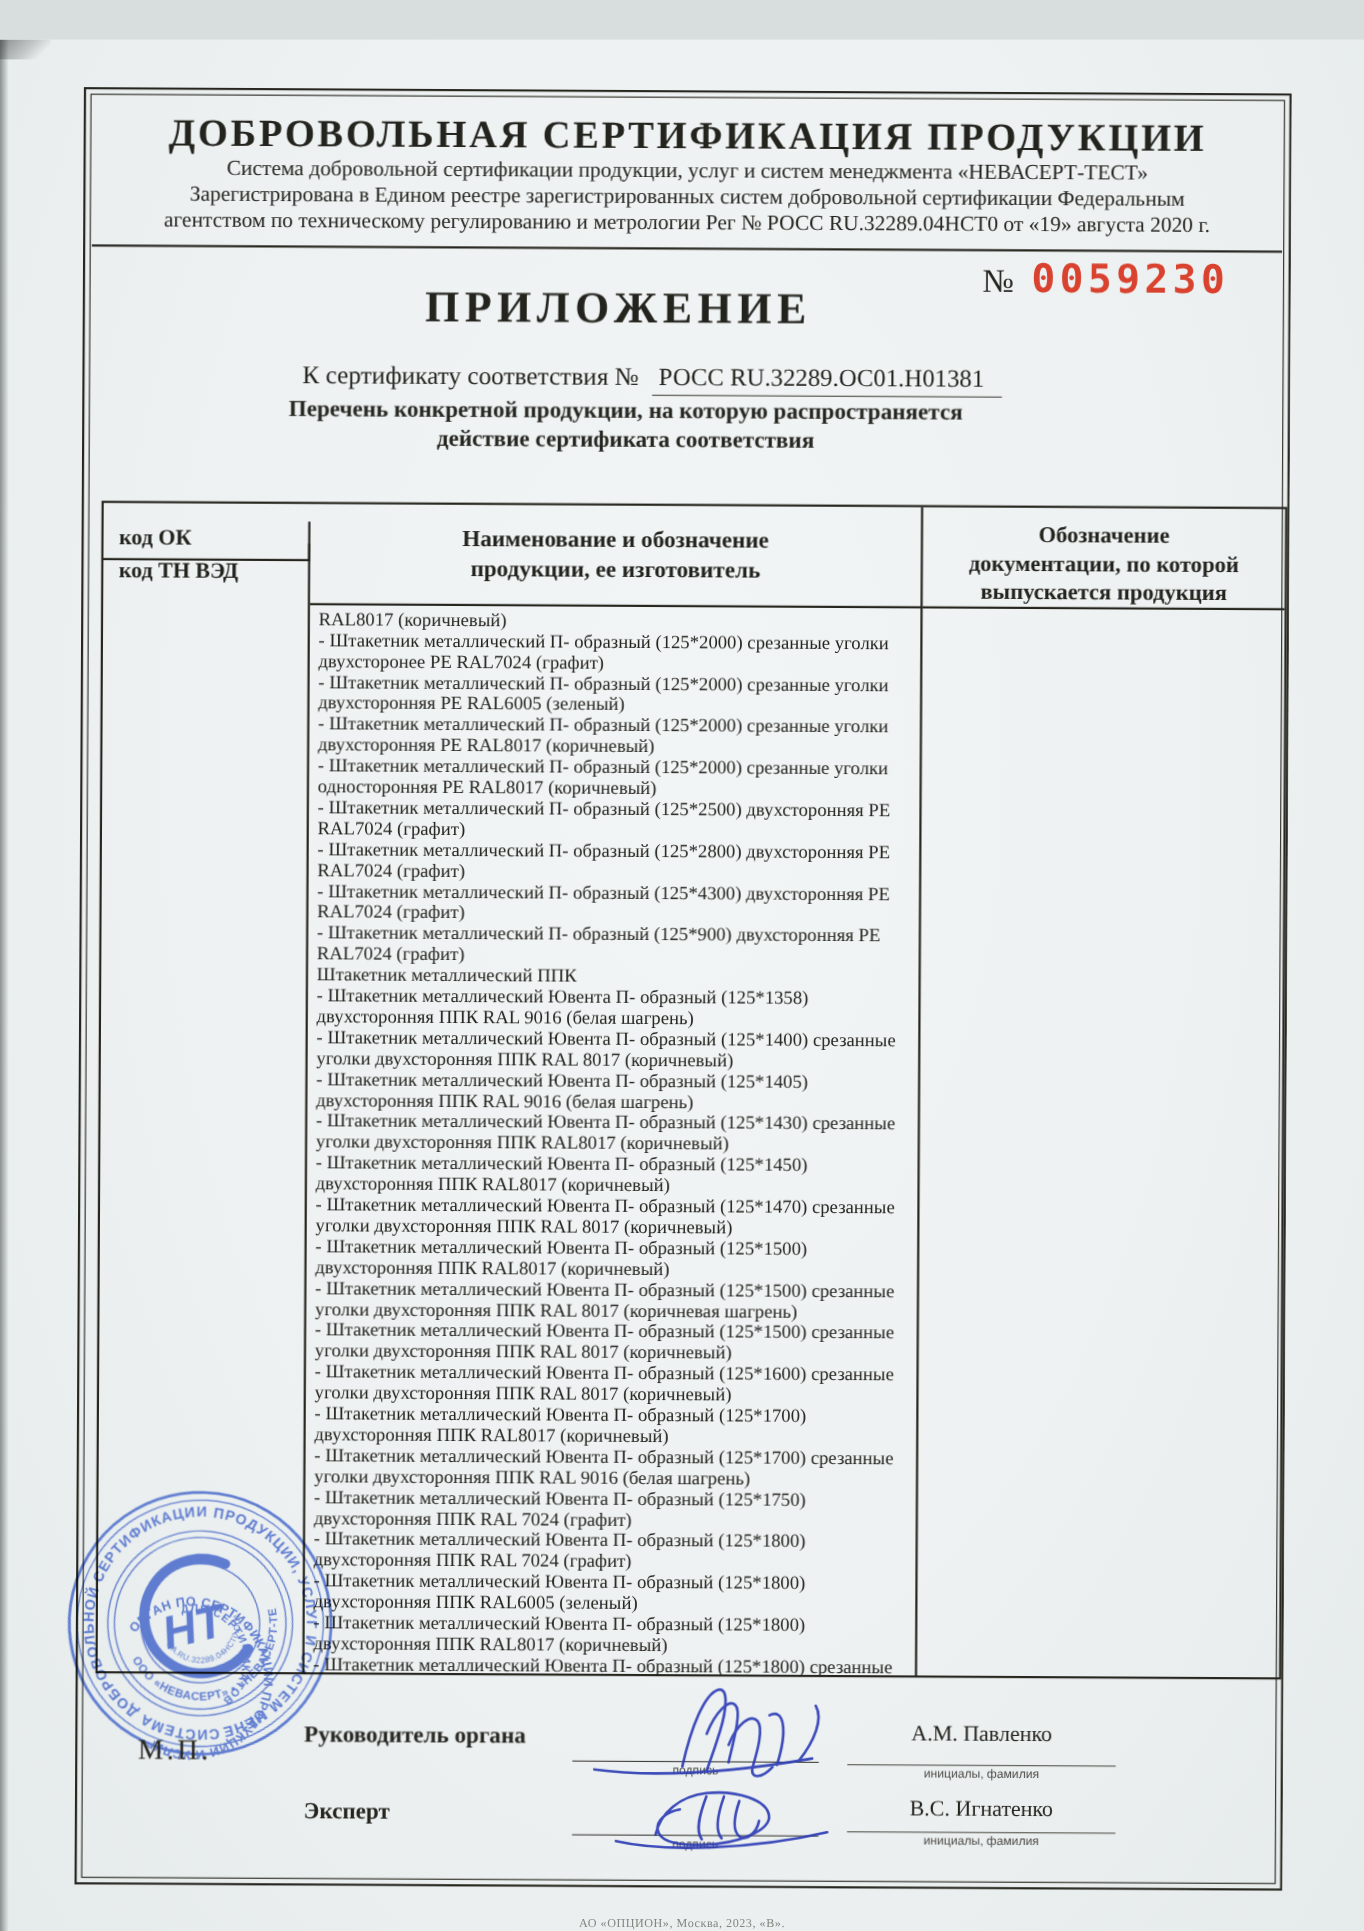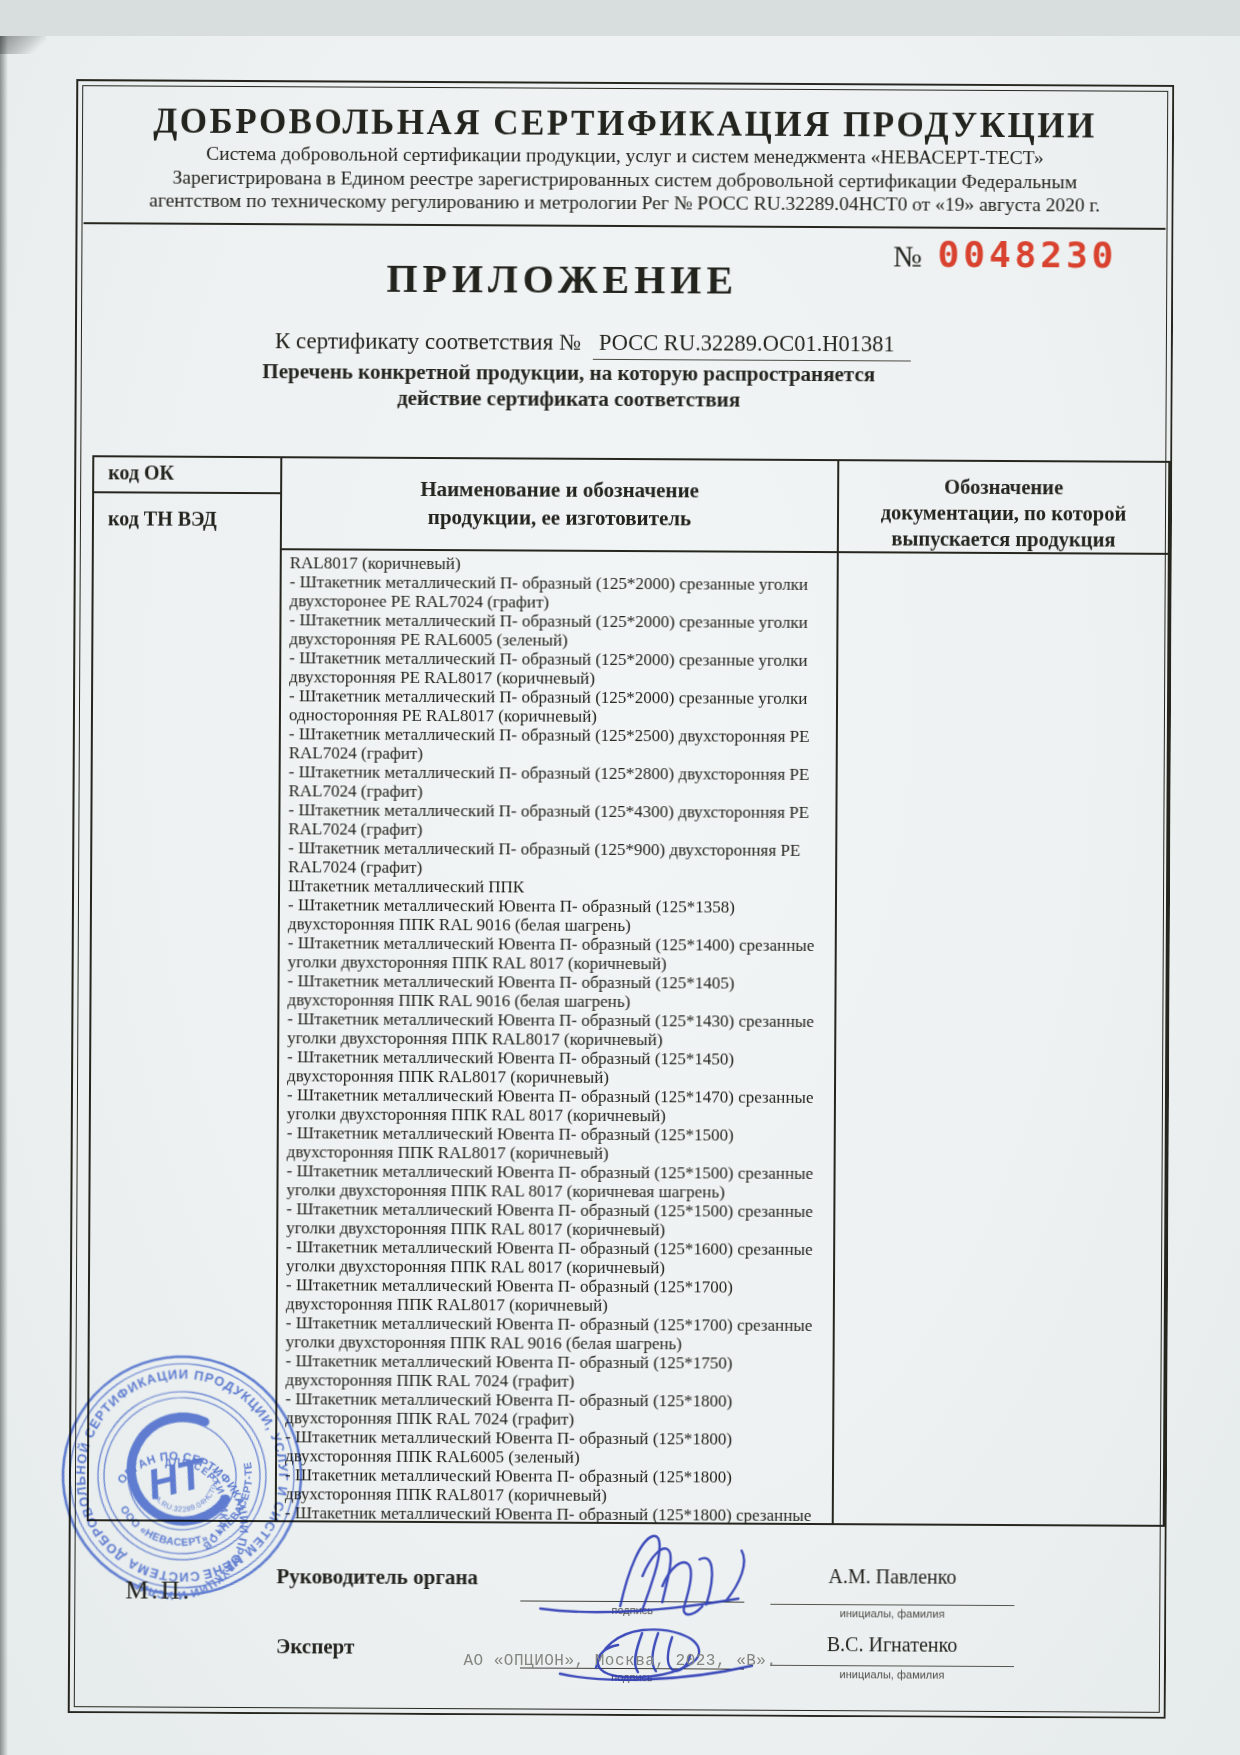--- a/index.html
+++ b/index.html
@@ -38,41 +38,41 @@
   .cert-line{position:absolute;top:246px;left:198px;display:flex;align-items:baseline;}
   .cert-label{font-size:23px;}
   .cert-value{font-size:22.5px;margin-left:12px;padding:0 16px 3px 6px;border-bottom:1.5px solid #4a4a44;}
 
   .purpose{position:absolute;top:276px;left:0;width:100%;text-align:center;transform:translateX(-55px);
     font-size:21px;font-weight:bold;line-height:26px;}
 
   
   .tbl{position:absolute;left:16px;top:374px;width:1078px;height:1066px;border:2px solid #26261f;box-sizing:border-box;}
   .tbl .cell{position:absolute;box-sizing:border-box;}
-  .t-c1a{left:0;top:0;width:188px;height:36px;border-right:2px solid #26261f;border-bottom:2px solid #26261f;
+  .t-c1a{left:0;top:16px;width:188px;height:36px;border-right:2px solid #26261f;border-bottom:2px solid #26261f;
     font-size:20px;font-weight:bold;padding:4px 16px 0 14px;}
   .t-c1b{left:0;top:36px;width:188px;bottom:0;border-right:2px solid #26261f;
     font-size:20px;font-weight:bold;padding:14px 0 0 14px;}
   .t-c2h{left:188px;top:0;width:557px;height:92px;border-right:2px solid #26261f;border-bottom:2px solid #26261f;
     text-align:center;font-size:21px;font-weight:bold;line-height:28px;padding-top:16px;white-space:pre-line;}
   .t-c3h{left:745px;top:0;right:0;height:92px;border-bottom:2px solid #26261f;
     text-align:center;font-size:20.5px;font-weight:bold;line-height:26px;padding-top:12px;white-space:pre-line;}
   .t-c2b{left:188px;top:92px;width:557px;bottom:0;border-right:2px solid #26261f;padding:3px 6px 0 8px;}
   .product-item{font-size:17px;line-height:19px;white-space:pre-line;}
 
   
   .mp{position:absolute;left:55px;top:1494px;font-size:26px;letter-spacing:3px;text-align:right;}
   .role{position:absolute;left:206px;font-size:21px;font-weight:bold;}
   .sig-line{position:absolute;left:450px;width:224px;border-top:1.4px solid #3f3f3a;}
   .sig-caption{text-align:center;font-family:"Liberation Sans",sans-serif;font-size:11px;color:#4c4c48;margin-top:2px;}
   .name{position:absolute;left:700px;width:244px;text-align:center;font-size:20px;}
   .name-line{position:absolute;left:700px;width:244px;border-top:1.2px solid #56564f;}
 
-  .footer{position:absolute;left:0;top:1616px;width:100%;text-align:center;
-    font-family:Liberation Mono, monospace;font-size:16px;letter-spacing:.5px;color:#848780;}
+  .footer{position:absolute;left:0;top:1707px;width:100%;text-align:center;
+    font-family:Liberation Serif, serif;font-size:11px;letter-spacing:.5px;color:#848780;}
 
   .stamp-wrap{position:absolute;left:-14px;top:1269px;width:250px;height:250px;
     transform:rotate(-14deg);opacity:.82;mix-blend-mode:multiply;}
   .sig-overlay{position:absolute;left:430px;top:1430px;width:330px;height:200px;}
 </style>
 </head>
 <body>
 
 <div class="page">
   <div class="scan-edge-left"></div>
@@ -83,21 +83,21 @@
 
     <div class="header-box">
       <div class="header-title">ДОБРОВОЛЬНАЯ СЕРТИФИКАЦИЯ ПРОДУКЦИИ</div>
       <div class="header-sub">Система добровольной сертификации продукции, услуг и систем менеджмента «НЕВАСЕРТ-ТЕСТ»</div>
       <div class="header-sub">Зарегистрирована в Едином реестре зарегистрированных систем добровольной сертификации Федеральным</div>
       <div class="header-sub">агентством по техническому регулированию и метрологии Рег № РОСС RU.32289.04НСТ0  от «19» августа 2020 г.</div>
     </div>
 
     <div class="doc-number">
       <span class="no-sign">№</span>
-      <span class="no-value">0048230</span>
+      <span class="no-value">0059230</span>
     </div>
 
     <div class="appendix-title">ПРИЛОЖЕНИЕ</div>
 
     <div class="cert-line">
       <span class="cert-label">К сертификату соответствия №</span>
       <span class="cert-value">РОСС RU.32289.ОС01.Н01381</span>
     </div>
 
     <div class="purpose">

